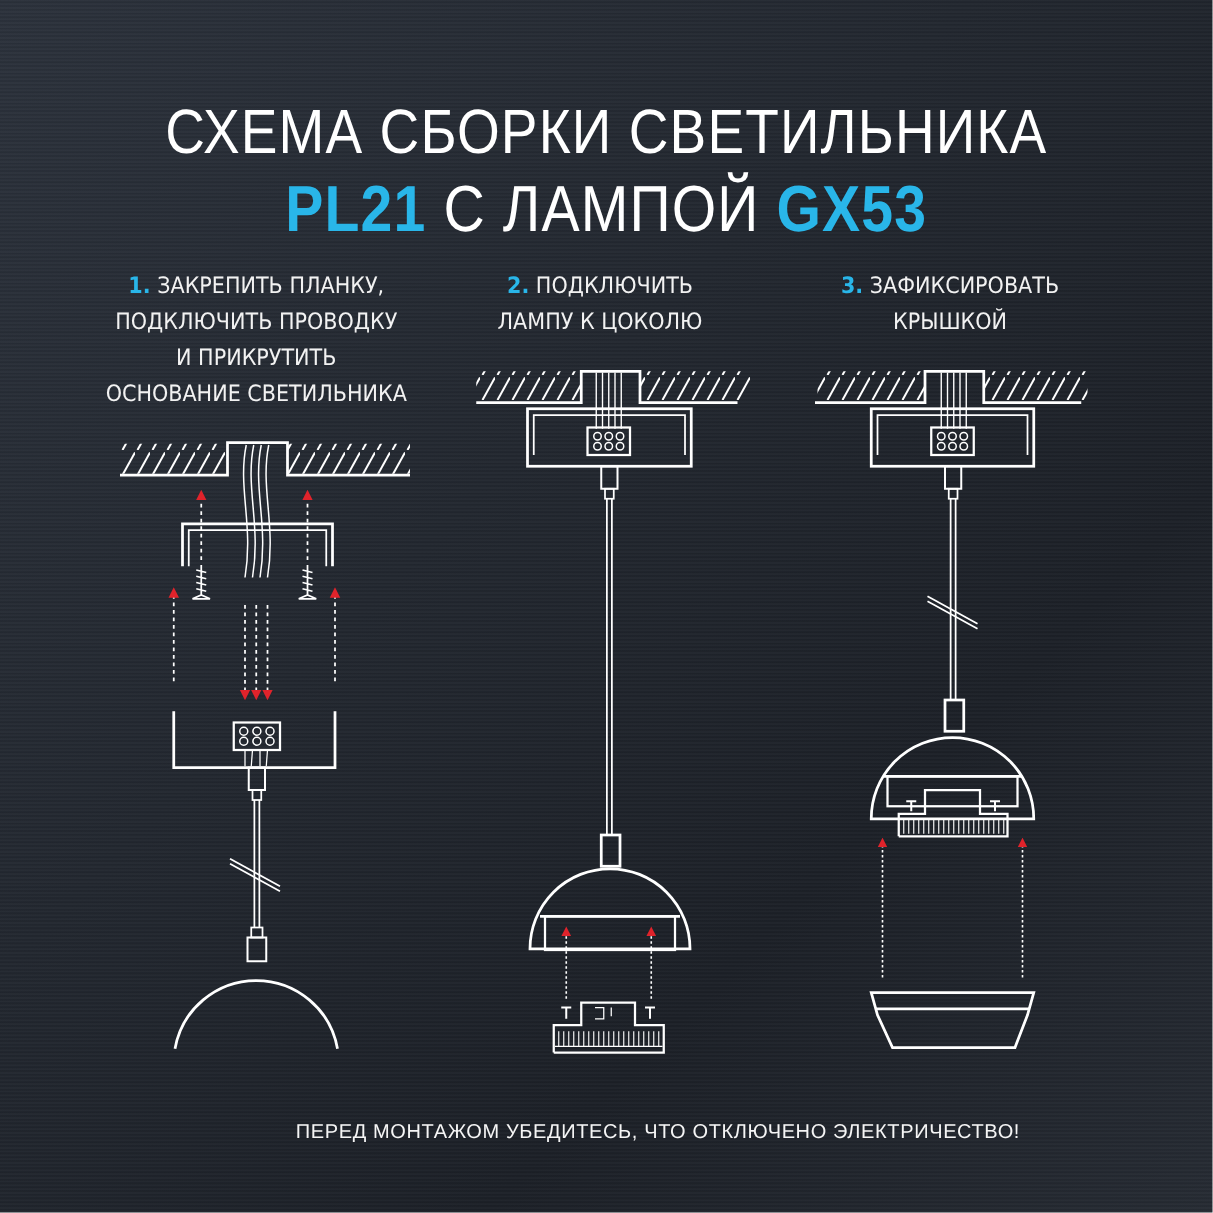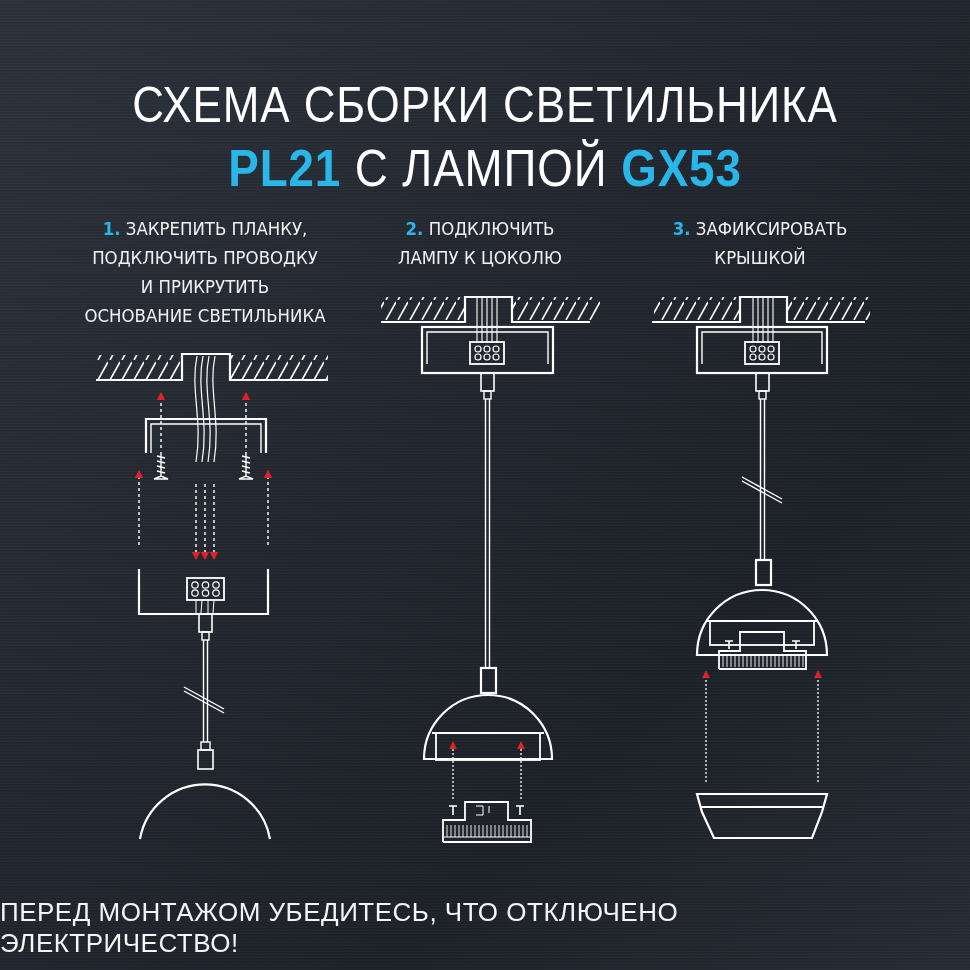--- a/index.html
+++ b/index.html
@@ -20,22 +20,22 @@
     .accent { color:#29b6e9; font-weight:bold; }
     .step {
       position:absolute; text-align:center; font-family:"DejaVu Sans", sans-serif;
       font-size:18px; line-height:29px; color:#f2f2f2; transform:scaleX(0.92);
     }
     .step .num { color:#29b6e9; font-weight:bold; }
     #step1 { left:30px; width:350px; top:214px; }
     #step2 { left:360px; width:240px; top:214px; }
     #step3 { left:640px; width:240px; top:214px; }
     .warning {
-      position:absolute; top:897px; left:0; width:816px; text-align:left;
-      font-family:"Liberation Sans", sans-serif; font-size:26px; letter-spacing:0.5px; color:#f5f5f5;
+      position:absolute; top:897px; left:0; width:816px; text-align:right;
+      font-family:"Liberation Sans", sans-serif; font-size:16px; letter-spacing:0.5px; color:#f5f5f5;
     }
     svg.diagram { position:absolute; left:0; top:0; }
   </style>
 </head>
 <body>
 
 <div class="title l1">СХЕМА СБОРКИ СВЕТИЛЬНИКА</div>
 <div class="title l2"><span class="accent">PL21</span><span style="white-space:pre"> С ЛАМПОЙ </span><span class="accent">GX53</span></div>
 
 <div class="step" id="step1">

